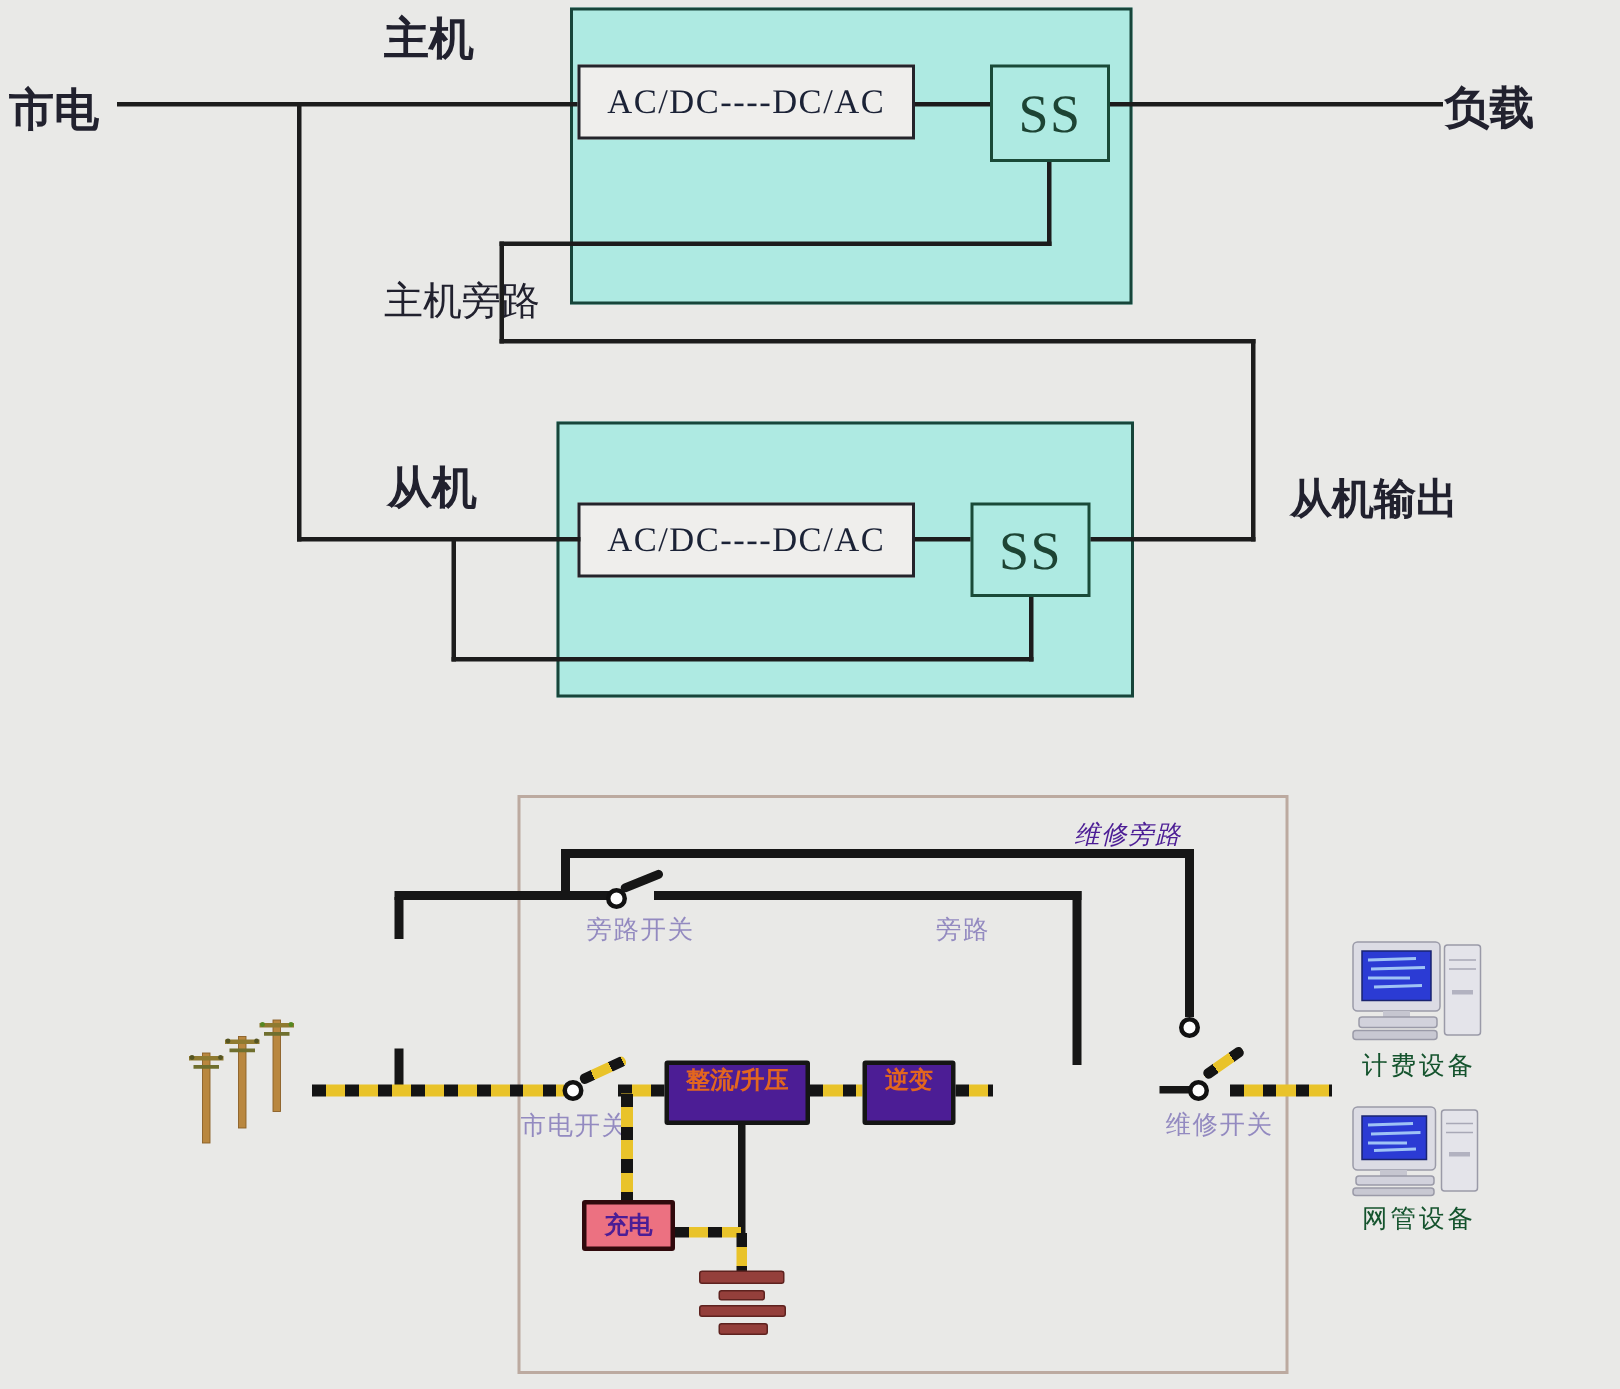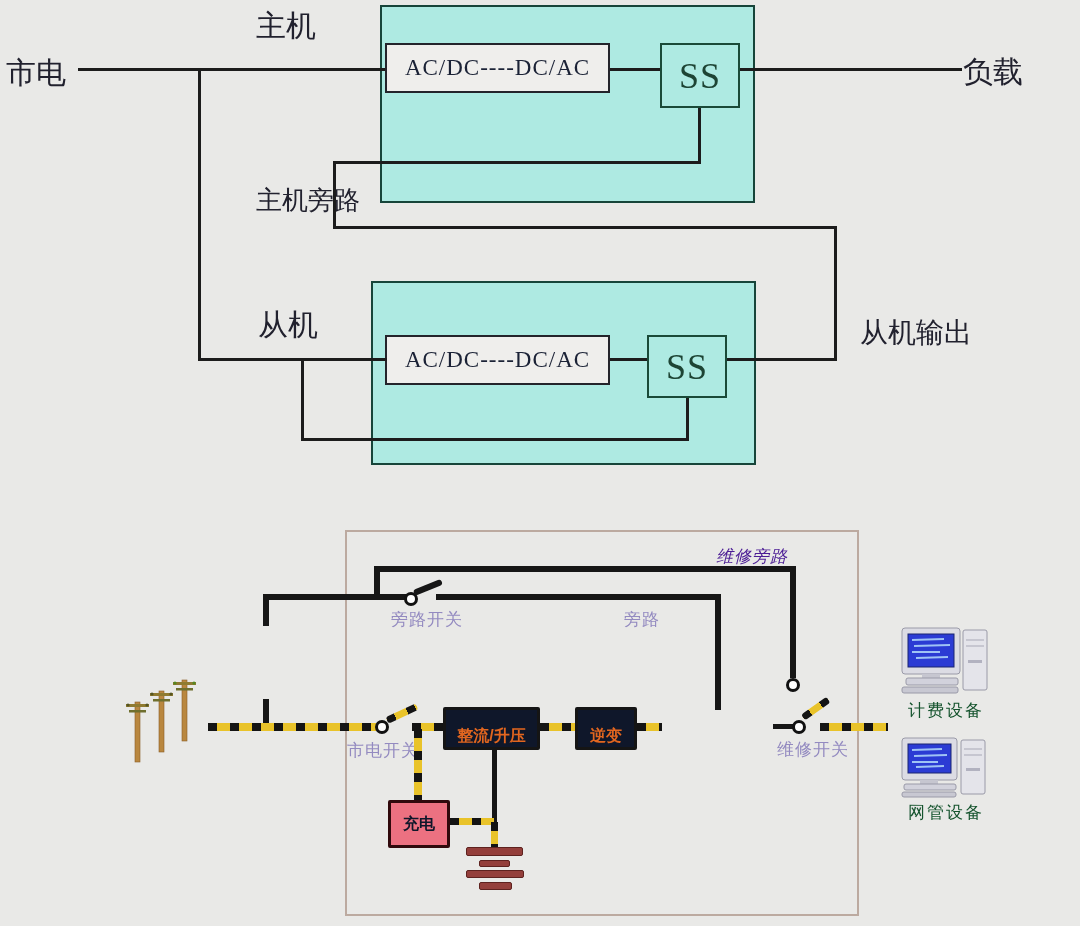--- a/index.html
+++ b/index.html
@@ -16,26 +16,26 @@
   .blade{transform-origin:left center;border-radius:3px;}
   .dot{position:absolute;width:14px;height:14px;border:3.5px solid #111;border-radius:50%;
        background:#fdfdfd;box-sizing:border-box;}
   .unit{position:absolute;background:#aeeae2;border:2px solid #17453a;box-sizing:border-box;}
   .conv{position:absolute;background:#efeeec;border:2px solid #24242b;box-sizing:border-box;
         display:flex;align-items:center;justify-content:center;
         font-family:"Liberation Serif",serif;font-size:23px;letter-spacing:1px;color:#1b2236;}
   .ssbox{position:absolute;border:2px solid #1a4a38;box-sizing:border-box;
          display:flex;align-items:center;justify-content:center;
          font-family:"Liberation Serif",serif;font-size:36px;color:#1d4434;letter-spacing:1px;}
-  .toplbl{position:absolute;color:#21212e;font-size:30px;white-space:nowrap;}
+  .toplbl{position:absolute;color:#21212e;font-size:30px;white-space:nowrap;font-weight:bold;}
   .midlbl{position:absolute;color:#21212e;font-size:26px;white-space:nowrap;margin-left:28px;}
   .plbl{position:absolute;color:#938ac0;font-size:17px;white-space:nowrap;letter-spacing:1px;}
   .glbl{position:absolute;color:#14532d;font-size:17px;white-space:nowrap;letter-spacing:2px;}
-  .module{position:absolute;background:#0f172a;border:3px solid #151515;box-sizing:border-box;
-          display:flex;align-items:flex-end;justify-content:center;
+  .module{position:absolute;background:#4c1d95;border:3px solid #151515;box-sizing:border-box;
+          display:flex;align-items:flex-start;justify-content:center;
           color:#e2661f;font-size:16px;font-weight:bold;white-space:nowrap;border-radius:2px;}
   .frame{position:absolute;border:2px solid #bcaaa0;box-sizing:border-box;}
   .gbar{position:absolute;background:#943f3b;border:1px solid #5e221f;box-sizing:border-box;border-radius:2px;}
 </style>
 </head>
 <body>
 
 <div id="canvas">
 
   <div class="toplbl" style="left:6px;top:53px;">市电</div>
@@ -135,21 +135,21 @@
     <span>逆变</span>
   </div>
   <div class="stripeH" style="left:637px;top:723px;width:25px;"></div>
 
   <div class="thk" style="left:773px;top:724px;width:21px;height:5px;"></div>
   <div class="dot" style="left:792px;top:720px;"></div>
   <div class="stripeH blade" style="left:803px;top:714px;width:31px;height:7px;transform:rotate(-35deg);"></div>
   <div class="stripeH" style="left:820px;top:723px;width:68px;"></div>
 
   <div class="thk" style="left:492px;top:750px;width:5px;height:72px;"></div>
-  <div class="abs" style="left:388px;top:800px;width:62px;height:48px;background:#ec7181;border:3px solid #30090c;box-sizing:border-box;display:flex;align-items:center;justify-content:center;color:#0f172a;font-size:16px;font-weight:bold;border-radius:2px;">
+  <div class="abs" style="left:388px;top:800px;width:62px;height:34px;background:#ec7181;border:3px solid #30090c;box-sizing:border-box;display:flex;align-items:center;justify-content:center;color:#4c1d95;font-size:16px;font-weight:bold;border-radius:2px;">
     <span>充电</span>
   </div>
   <div class="stripeH" style="left:450px;top:818px;width:44px;height:7px;"></div>
   <div class="stripeV" style="left:491px;top:822px;height:27px;width:7px;"></div>
   <div>
     <div class="gbar" style="left:466px;top:847px;width:57px;height:9px;"></div>
     <div class="gbar" style="left:479px;top:860px;width:31px;height:7px;"></div>
     <div class="gbar" style="left:466px;top:870px;width:58px;height:8px;"></div>
     <div class="gbar" style="left:479px;top:882px;width:33px;height:8px;"></div>
   </div>

